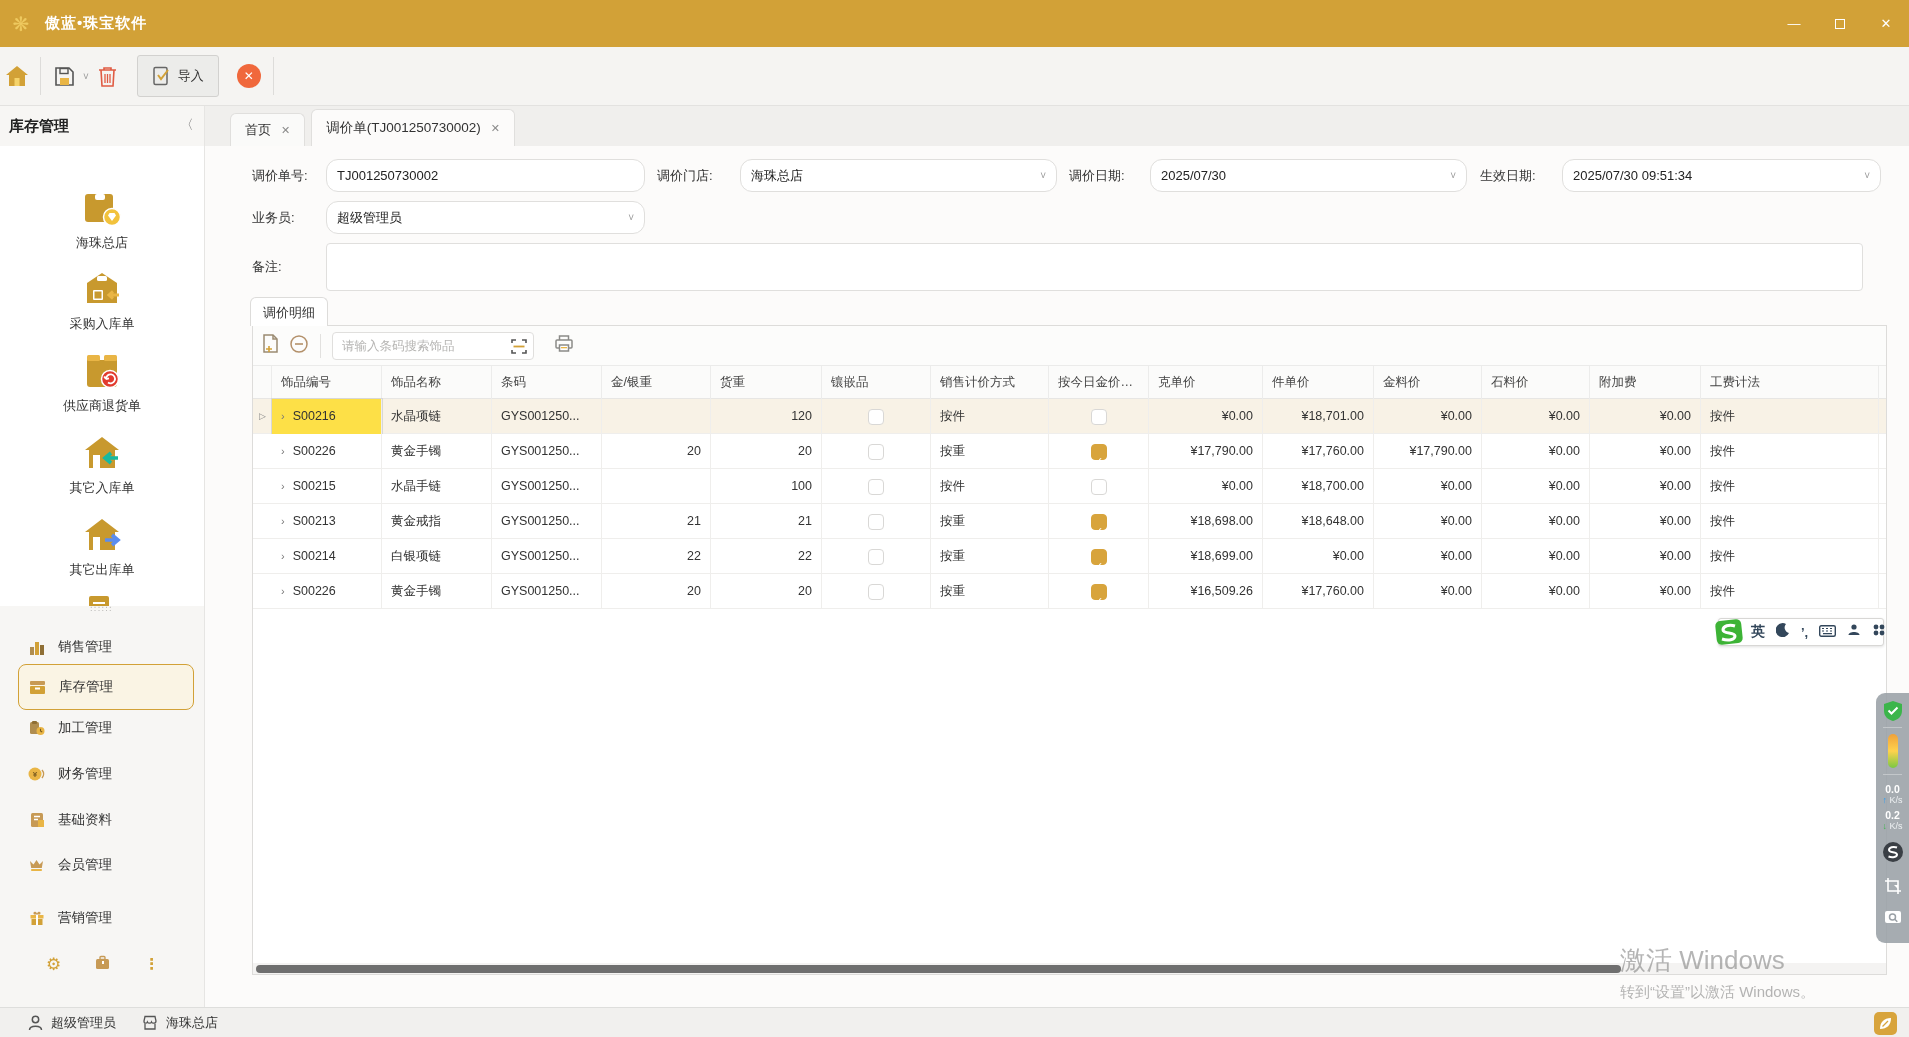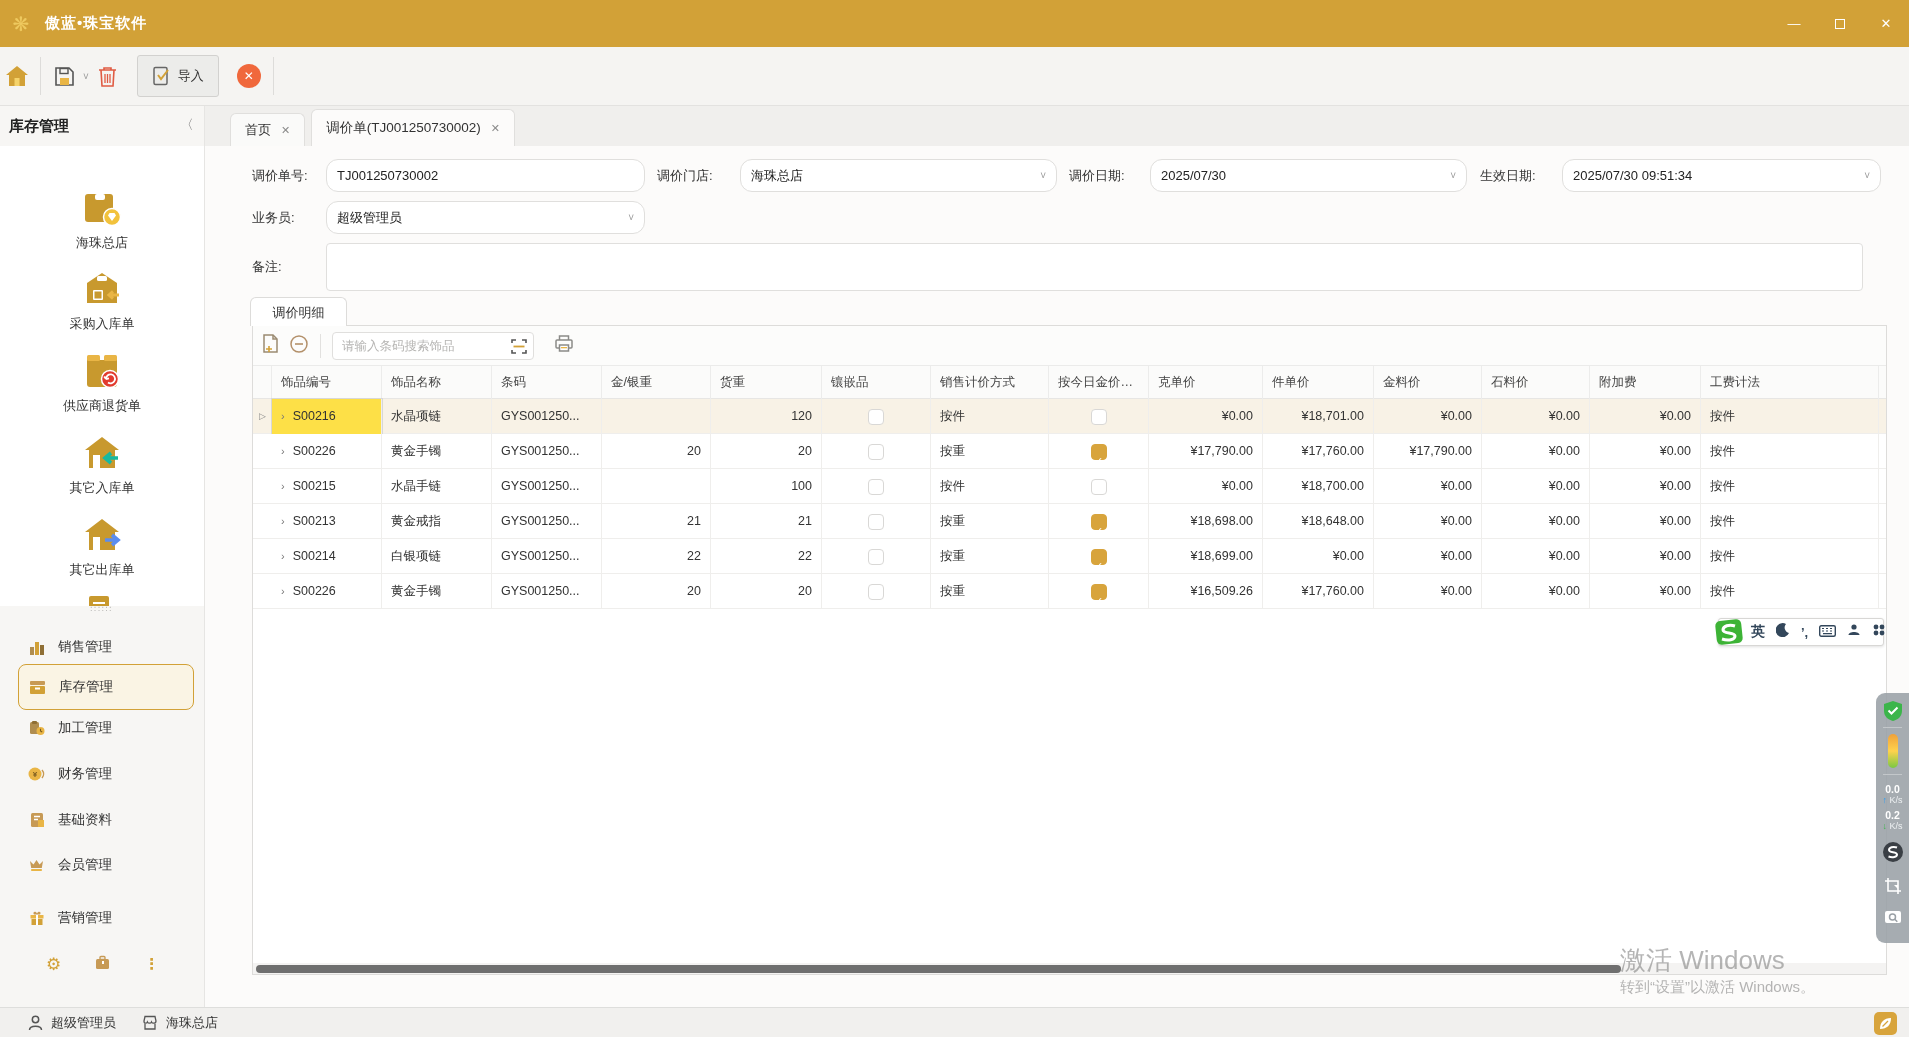--- a/index.html
+++ b/index.html
@@ -44,21 +44,21 @@
   .sb-foot { position:absolute; left:0; top:840px; width:205px; height:36px; display:flex; align-items:center; justify-content:center; gap:34px; }
 
   
   .main { position:absolute; left:205px; top:146px; width:1704px; height:861px; background:#fcfbfa; }
   .f-label { position:absolute; font-size:13px; color:#333; height:33px; line-height:33px; }
   .f-input { position:absolute; height:33px; background:#fff; border:1px solid #e0dfdd; border-radius:12px; font-size:13px; color:#222; line-height:31px; padding:0 10px; white-space:nowrap; overflow:hidden; }
   .f-input .dd { position:absolute; right:10px; top:0; color:#9a9a9a; font-size:10px; }
   .f-textarea { position:absolute; background:#fff; border:1px solid #e0dfdd; border-radius:4px; }
 
   
-  .detail-tab { position:absolute; left:45px; top:151px; width:97px; height:29px; background:#fff; border:1px solid #dddcda; border-bottom:none; border-radius:6px 6px 0 0; font-size:13px; color:#333; text-align:center; line-height:29px; z-index:2; }
+  .detail-tab { position:absolute; left:45px; top:151px; width:78px; height:29px; background:#fff; border:1px solid #dddcda; border-bottom:none; border-radius:6px 6px 0 0; font-size:13px; color:#333; text-align:center; line-height:29px; z-index:2; }
   .grid-panel { position:absolute; left:47px; top:179px; width:1635px; height:650px; background:#fff; border:1px solid #dddcda; overflow:hidden; }
   .grid-toolbar { position:absolute; left:0; top:0; width:1633px; height:40px; background:#fcfcfb; border-bottom:1px solid #ebebea; display:flex; align-items:center; padding-left:8px; gap:9px; }
   .gt-sep { width:1px; height:24px; background:#e2e1df; margin:0 2px; }
   .search-box { position:relative; width:202px; height:28px; background:#fff; border:1px solid #e0dfdd; border-radius:4px; }
   .search-box .ph { position:absolute; left:9px; top:0; line-height:26px; font-size:12.5px; color:#b5b4b2; }
   .search-box .scan { position:absolute; right:6px; top:6px; }
 
   .ghead { position:absolute; left:0; top:40px; height:33px; display:flex; background:#fbfbfa; border-bottom:1px solid #e7e6e4; }
   .ghead .hc { height:33px; line-height:32px; font-size:12.5px; color:#444; padding-left:9px; border-right:1px solid #ececeb; white-space:nowrap; overflow:hidden; flex-shrink:0; }
   .grow { position:absolute; left:0; display:flex; height:35px; border-bottom:1px solid #efeeec; background:#fff; }
@@ -91,21 +91,21 @@
   
   .netw { position:absolute; left:1876px; top:693px; width:33px; height:250px; background:rgba(154,160,166,.88); border-radius:9px 0 0 9px; display:flex; flex-direction:column; align-items:center; padding-top:8px; }
   .nw-div { width:19px; height:1px; background:#c3c7ca; margin:6px 0; }
   .nw-num { color:#fff; font-size:10.5px; font-weight:bold; line-height:12px; }
   .nw-unit { font-size:9px; color:#eef1f3; line-height:10px; }
   .nw-row { text-align:center; margin:2px 0; }
 
   
   .wm { position:absolute; left:1620px; top:943px; color:rgba(120,120,120,.55); pointer-events:none; }
   .wm .l1 { font-size:26px; }
-  .wm .l2 { font-size:15px; }
+  .wm .l2 { font-size:15px; margin-top:5px; }
 </style>
 </head>
 <body>
 
 <div id="app">
 
   <div class="titlebar">
     <div class="app-flower">❋</div>
     <div class="app-title">傲蓝•珠宝软件</div>
     <div class="win-btns">

